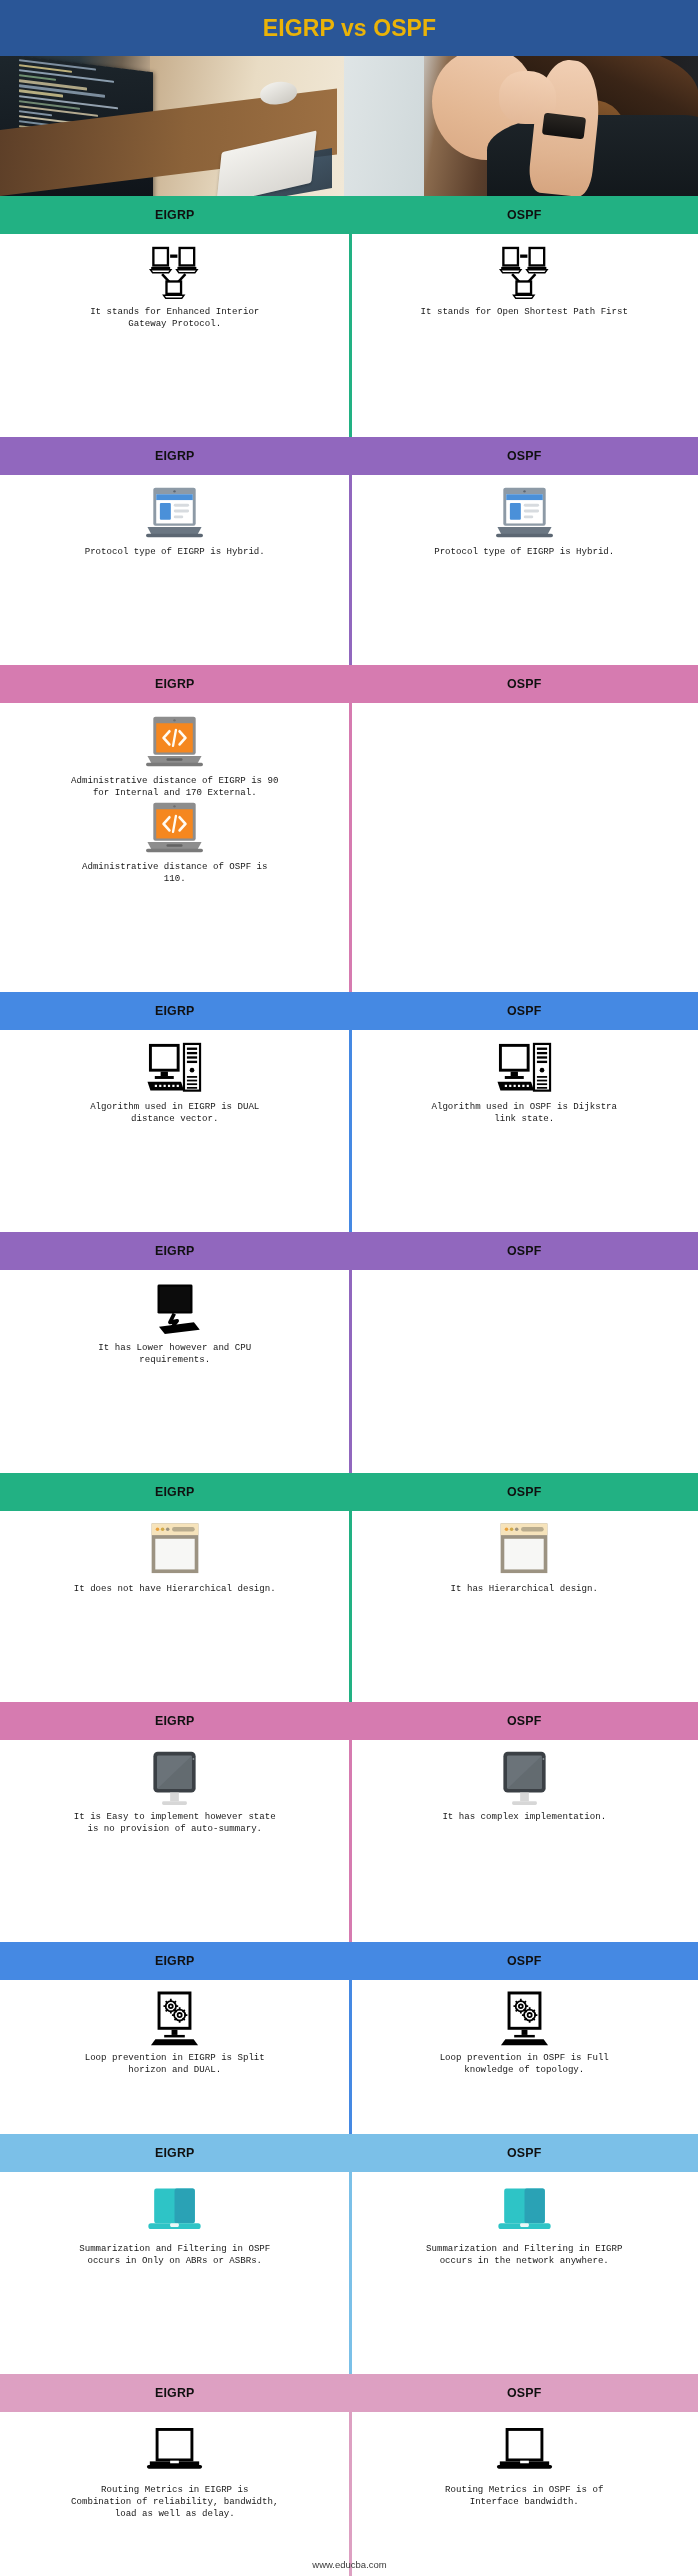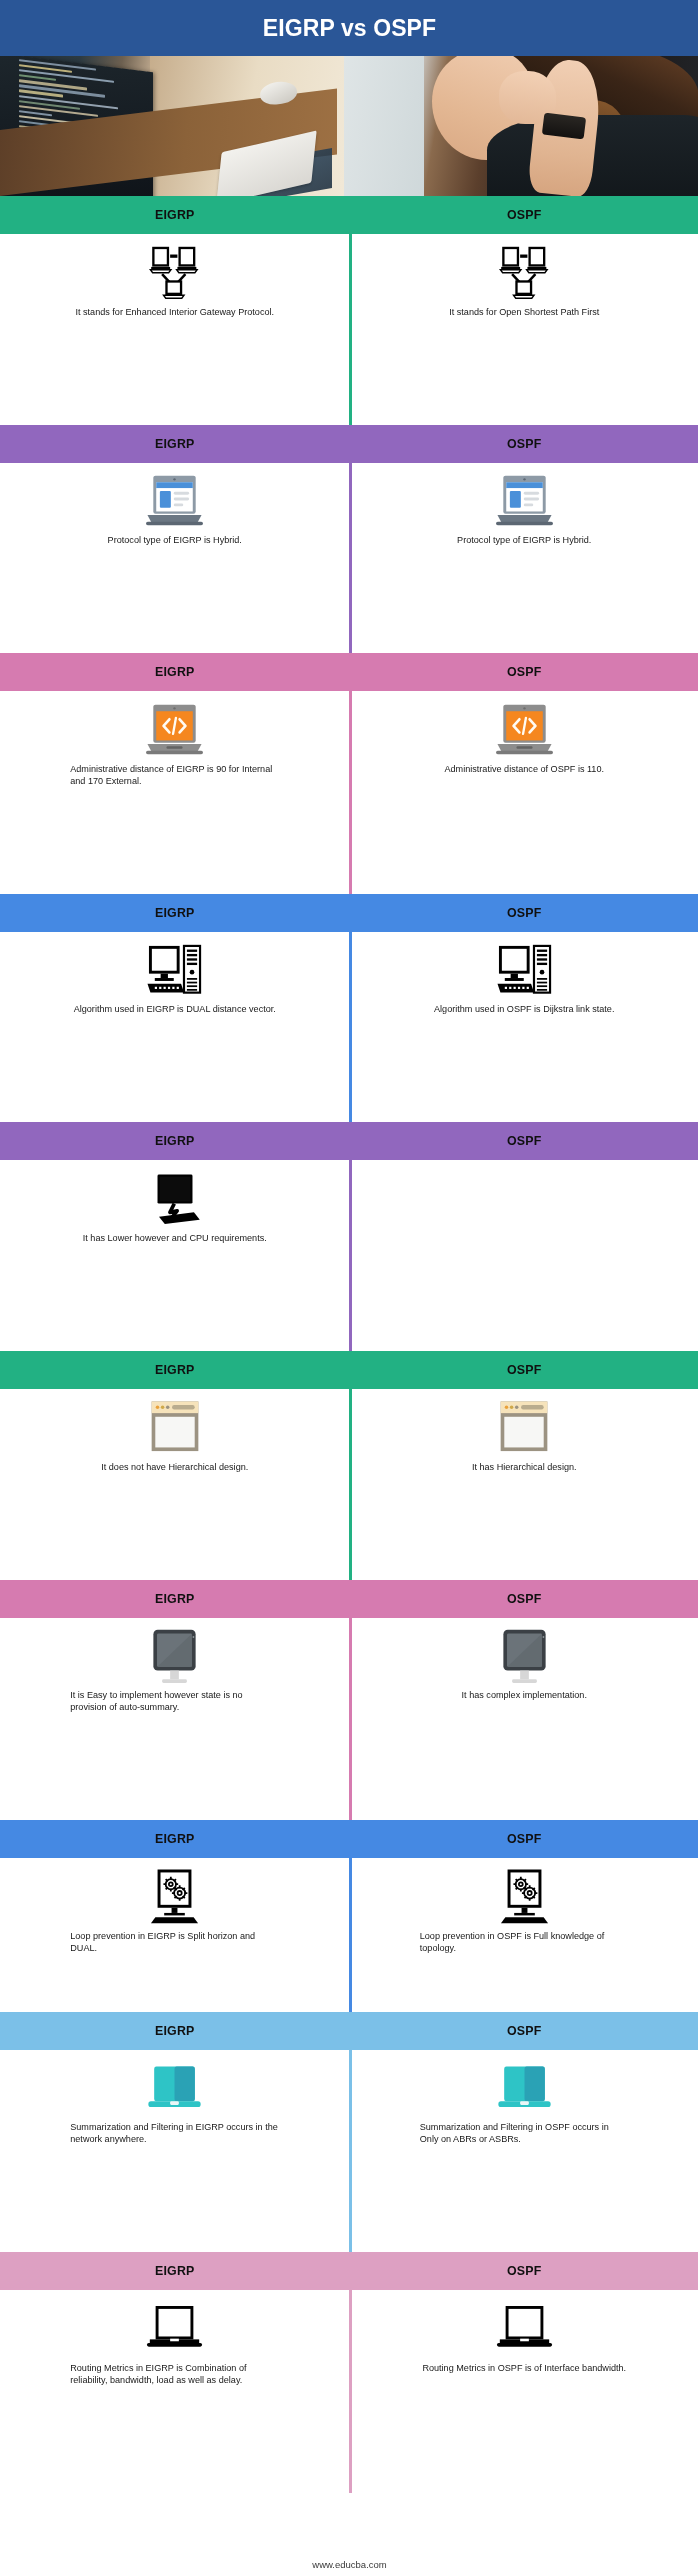--- a/index.html
+++ b/index.html
@@ -11,21 +11,21 @@
     position:relative;
   }
   .page { width:699px; height:2576px; position:relative; background:#fff; }
 
   
   .title-band {
     height:56px; width:100%;
     display:flex; align-items:center; justify-content:center;
   }
   .title-band h1 {
-    font-size:23px; font-weight:bold; color:#ffffff;
+    font-size:23px; font-weight:bold; color:#eab308;
     letter-spacing:0.1px; font-family:"Liberation Sans", sans-serif;
   }
 
   
   .hero { height:140px; width:100%; position:relative; overflow:hidden; }
   .hero .sky {
     position:absolute; inset:0;
     background:
       linear-gradient(100deg,
         #243038 0%, #2c3a42 11%, #6d6050 17%,
@@ -154,22 +154,22 @@
     justify-content:flex-start;
     padding:0 19px;
   }
   .icon-wrap {
     height:57px;
     display:flex; align-items:center; justify-content:center;
     margin-bottom:5.1px;
   }
   .caption {
     font-size:9.1px; line-height:1.32; color:#181818;
-    max-width:209px;
-    font-family:Liberation Sans, sans-serif;
+    text-align:center; max-width:209px;
+    font-family:Liberation Mono, monospace;
   }
 
   
   .footer {
     position:absolute; left:0; right:0; bottom:5.9px;
     text-align:center;
   }
   .footer span {
     font-size:9.5px; color:#3a3a3a;
   }
@@ -316,21 +316,21 @@
       <rect x="0" y="65" width="78" height="5" rx="2.5" fill="#5c6773"></rect>
     </svg>
           </div>
           <div class="caption">Protocol type of EIGRP is Hybrid.</div>
         </div>
       </div>
       <div class="band" style="background: rgb(214, 123, 176);">
         <div class="col"><span>EIGRP</span></div>
         <div class="col"><span>OSPF</span></div>
       </div>
-      <div class="row" style="padding-bottom: 107px;">
+      <div class="row" style="padding-bottom: 107px; flex-direction: column;">
         <div class="divider" style="background:#D67BB0"></div>
         <div class="cell">
           <div class="icon-wrap">
     <svg width="57" height="53" viewBox="0 0 78 72">
       <rect x="10" y="2" width="58" height="52" rx="3" fill="#8d8d8d"></rect>
       <circle cx="39" cy="7" r="1.6" fill="#6e6e6e"></circle>
       <rect x="14" y="11" width="50" height="40" fill="#F5871F"></rect>
       <path d="M32 22 L24 31 L32 40" stroke="#fffbf2" stroke-width="3.6" fill="none" stroke-linecap="round" stroke-linejoin="round"></path>
       <path d="M46 22 L54 31 L46 40" stroke="#fffbf2" stroke-width="3.6" fill="none" stroke-linecap="round" stroke-linejoin="round"></path>
       <path d="M41 20 L37 42" stroke="#fffbf2" stroke-width="3.2" fill="none" stroke-linecap="round"></path>
@@ -578,32 +578,32 @@
         <div class="divider" style="background:#7BC0E8"></div>
         <div class="cell">
           <div class="icon-wrap">
     <svg width="57" height="45" viewBox="0 0 78 62">
       <rect x="11" y="2" width="56" height="48" rx="3" fill="#2EC4C6"></rect>
       <rect x="39" y="2" width="28" height="48" rx="3" fill="#2AA2B5"></rect>
       <rect x="3" y="50" width="72" height="8" rx="3.5" fill="#2EC4C6"></rect>
       <rect x="33" y="50" width="12" height="5" rx="1.5" fill="#eaf7f7"></rect>
     </svg>
           </div>
-          <div class="caption">Summarization and Filtering in EIGRP occurs in the network anywhere.</div>
+          <div class="caption">Summarization and Filtering in OSPF occurs in Only on ABRs or ASBRs.</div>
         </div>
         <div class="cell">
           <div class="icon-wrap">
     <svg width="57" height="45" viewBox="0 0 78 62">
       <rect x="11" y="2" width="56" height="48" rx="3" fill="#2EC4C6"></rect>
       <rect x="39" y="2" width="28" height="48" rx="3" fill="#2AA2B5"></rect>
       <rect x="3" y="50" width="72" height="8" rx="3.5" fill="#2EC4C6"></rect>
       <rect x="33" y="50" width="12" height="5" rx="1.5" fill="#eaf7f7"></rect>
     </svg>
           </div>
-          <div class="caption">Summarization and Filtering in OSPF occurs in Only on ABRs or ASBRs.</div>
+          <div class="caption">Summarization and Filtering in EIGRP occurs in the network anywhere.</div>
         </div>
       </div>
       <div class="band" style="background: rgb(221, 160, 194);">
         <div class="col"><span>EIGRP</span></div>
         <div class="col"><span>OSPF</span></div>
       </div>
       <div class="row" style="padding-bottom: 107px;">
         <div class="divider" style="background:#DDA0C2"></div>
         <div class="cell">
           <div class="icon-wrap">

